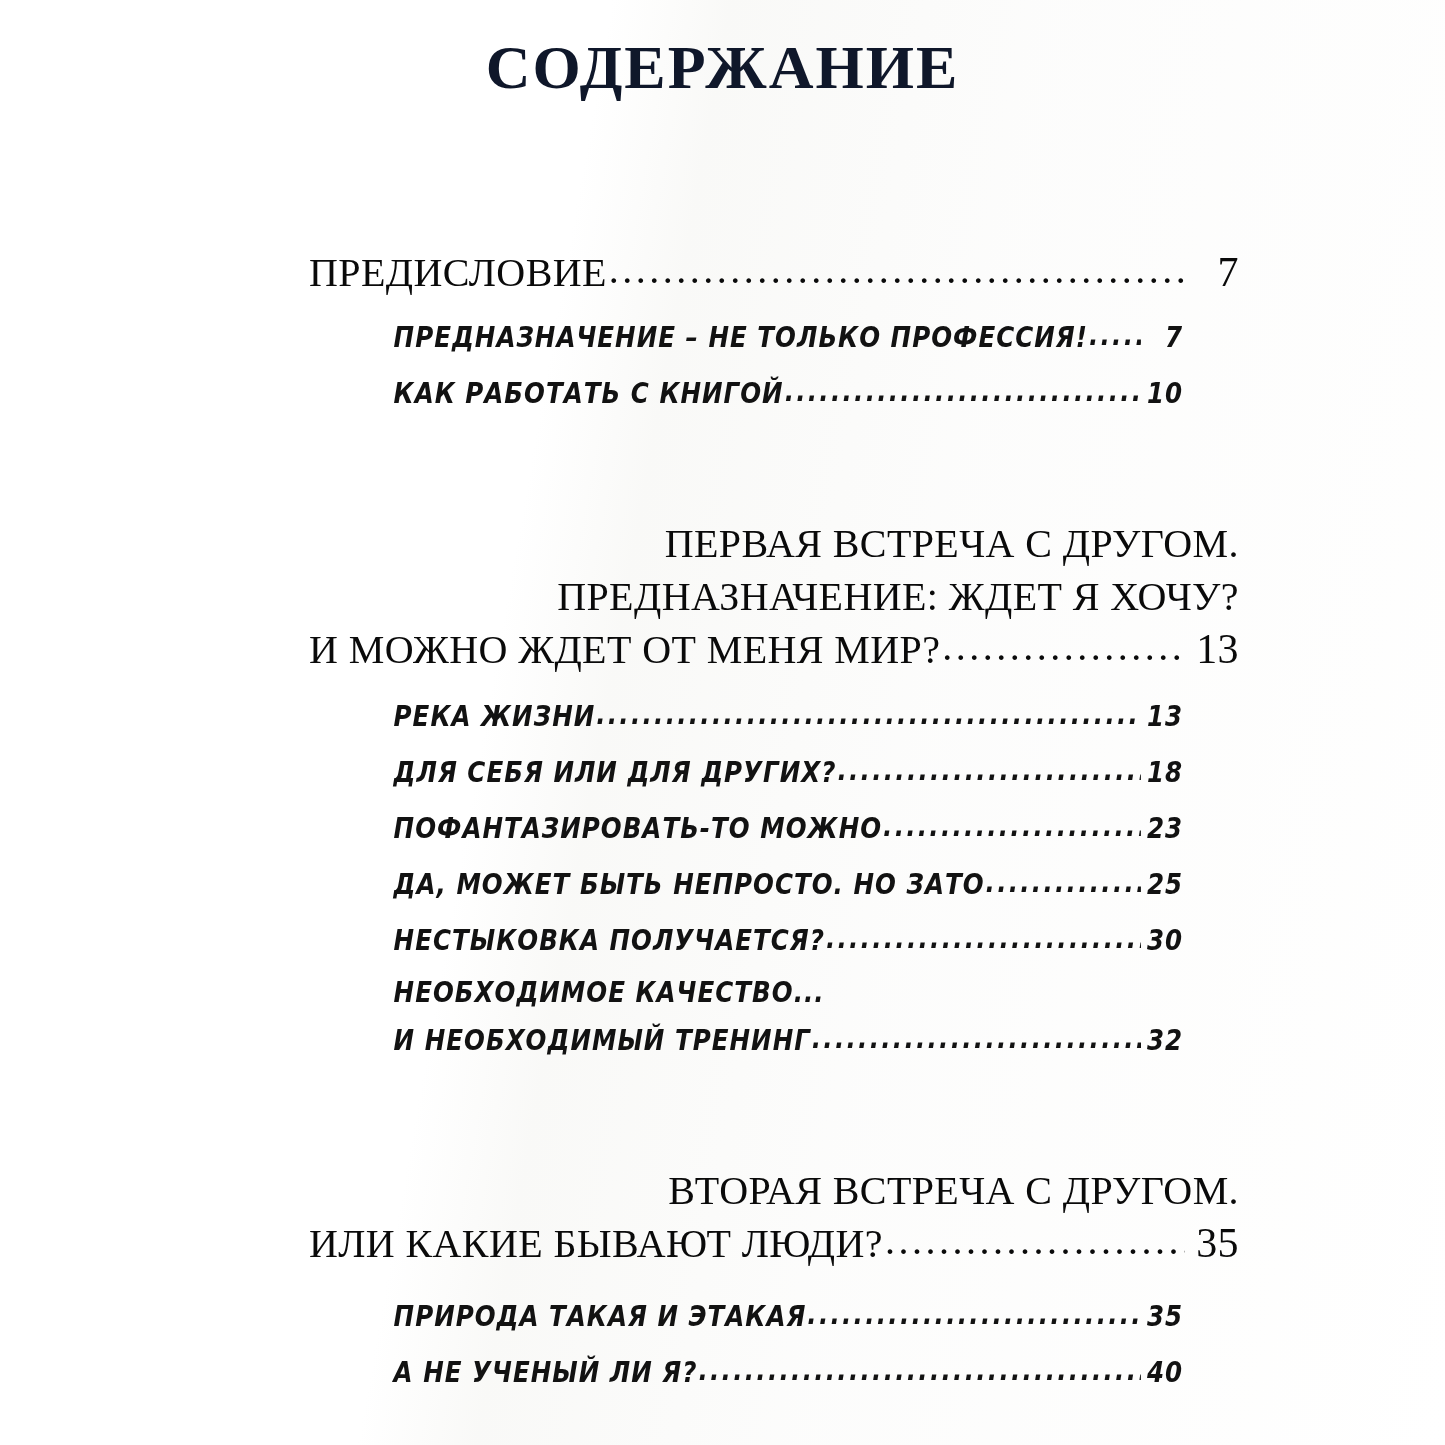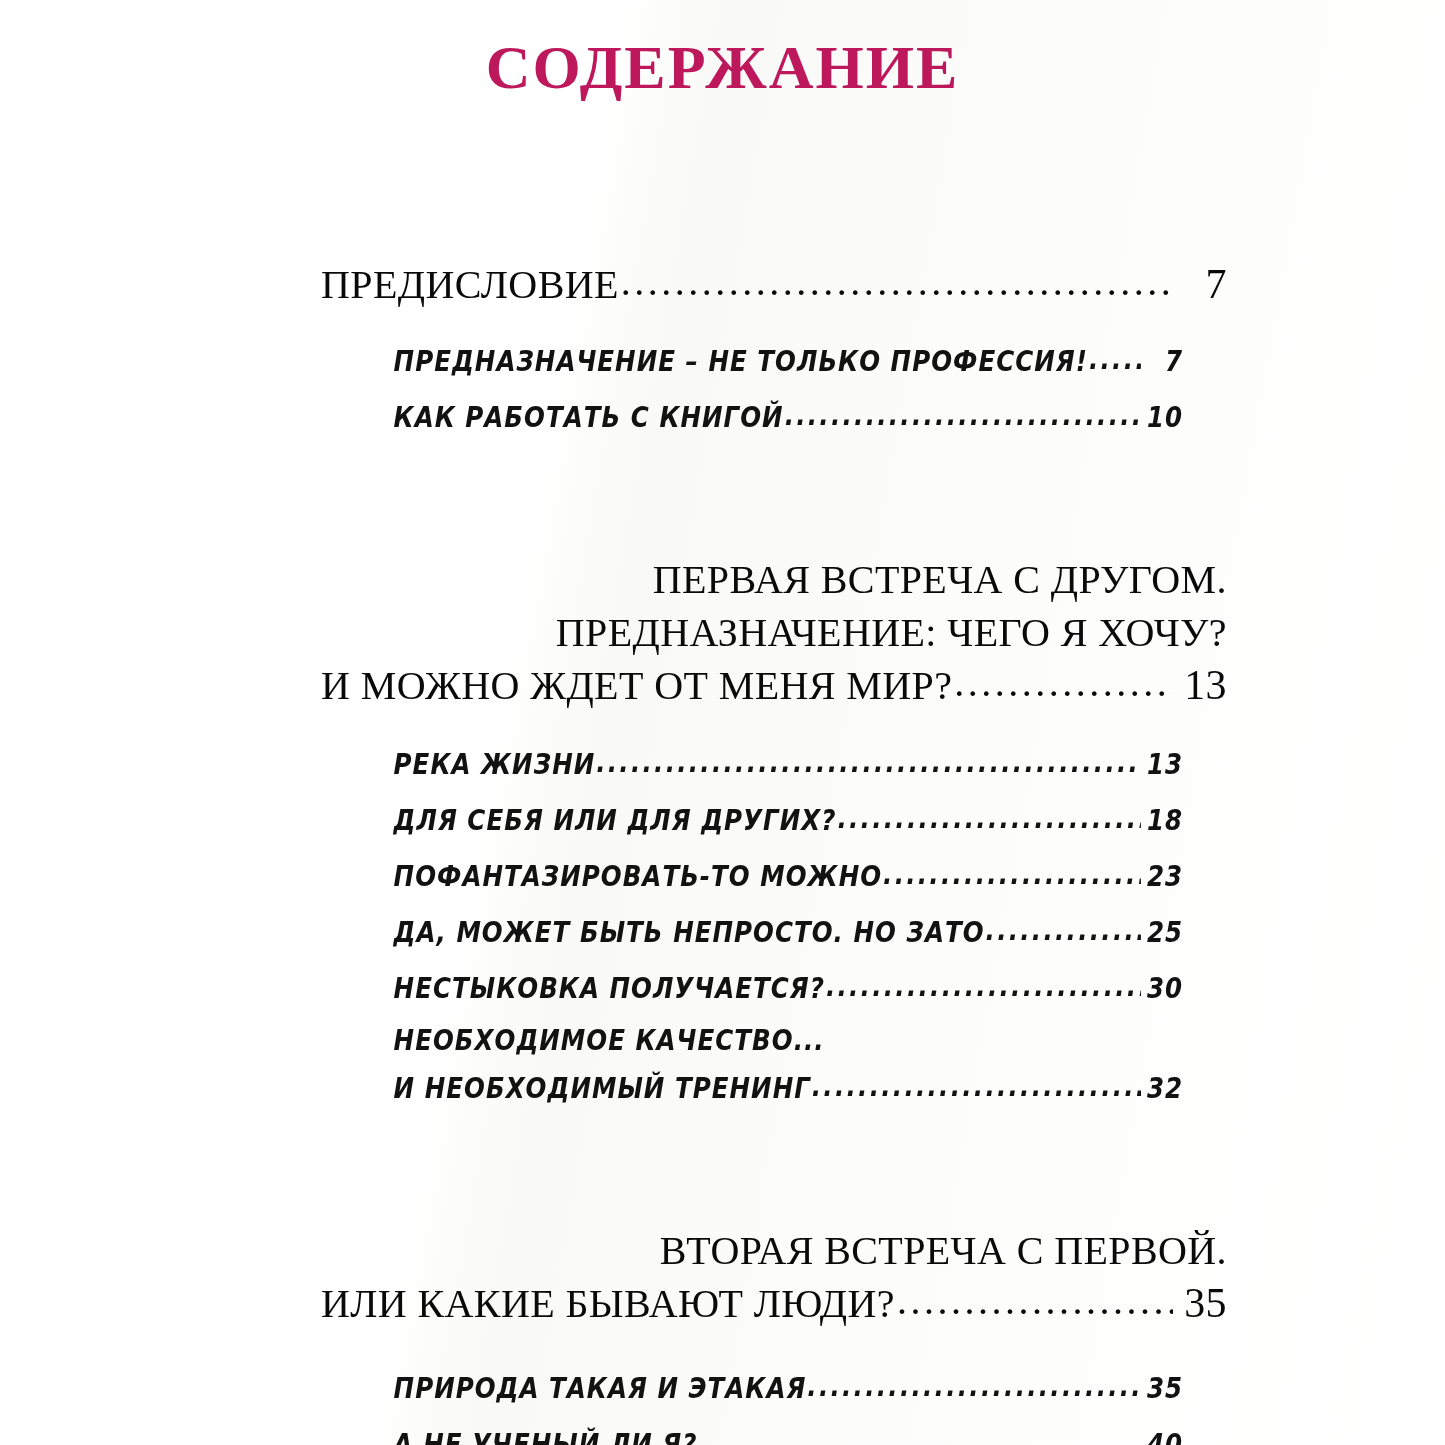--- a/index.html
+++ b/index.html
@@ -46,21 +46,21 @@
     position: absolute;
     left: 0;
     right: 0;
     top: 36px;
     text-align: center;
     font-family: "Liberation Serif", "DejaVu Serif", serif;
     font-weight: 700;
     font-size: 62px;
     letter-spacing: 2px;
     line-height: 1;
-    color: #be185d;
+    color: #0f172a;
   }
 
   
   .toc-body {
     position: absolute;
     left: 309px;
     top: 246px;
     width: 930px;
   }
 
@@ -69,21 +69,21 @@
   }
 
   
   .chapter {
     font-family: "Liberation Serif", "DejaVu Serif", serif;
     font-weight: 400;
     font-size: 40px;
     line-height: 53px;
     letter-spacing: 0.4px;
     color: #0a0a0a;
-    margin: 12px;
+    margin: 0;
   }
 
   .chapter .line {
     display: block;
     white-space: nowrap;
     text-align: right;
   }
 
   .chapter .last-line {
     display: flex;
@@ -217,21 +217,21 @@
         </li>
       </ul>
     </div>
 
     <div class="gap-after-group-1"></div>
 
     <div class="group">
 
       <div class="chapter">
         <span class="line">ПЕРВАЯ ВСТРЕЧА С ДРУГОМ.</span>
-        <span class="line">ПРЕДНАЗНАЧЕНИЕ: ЧЕГО Я ХОЧУ?</span>
+        <span class="line">ПРЕДНАЗНАЧЕНИЕ: ЖДЕТ Я ХОЧУ?</span>
         <div class="last-line">
           <span class="ttl">И МОЖНО ЖДЕТ ОТ МЕНЯ МИР?</span>
           <span class="leader">............................</span>
           <span class="pg">13</span>
         </div>
       </div>
 
       <div class="gap-before-subs-2"></div>
 
       <ul class="subs">
@@ -270,21 +270,21 @@
           <span class="pg">32</span>
         </li>
       </ul>
     </div>
 
     <div class="gap-after-group-2"></div>
 
     <div class="group">
 
       <div class="chapter">
-        <span class="line">ВТОРАЯ ВСТРЕЧА С ПЕРВОЙ.</span>
+        <span class="line">ВТОРАЯ ВСТРЕЧА С ДРУГОМ.</span>
         <div class="last-line">
           <span class="ttl">ИЛИ КАКИЕ БЫВАЮТ ЛЮДИ?</span>
           <span class="leader">..........................</span>
           <span class="pg">35</span>
         </div>
       </div>
 
       <div class="gap-before-subs-3"></div>
 
       <ul class="subs">

